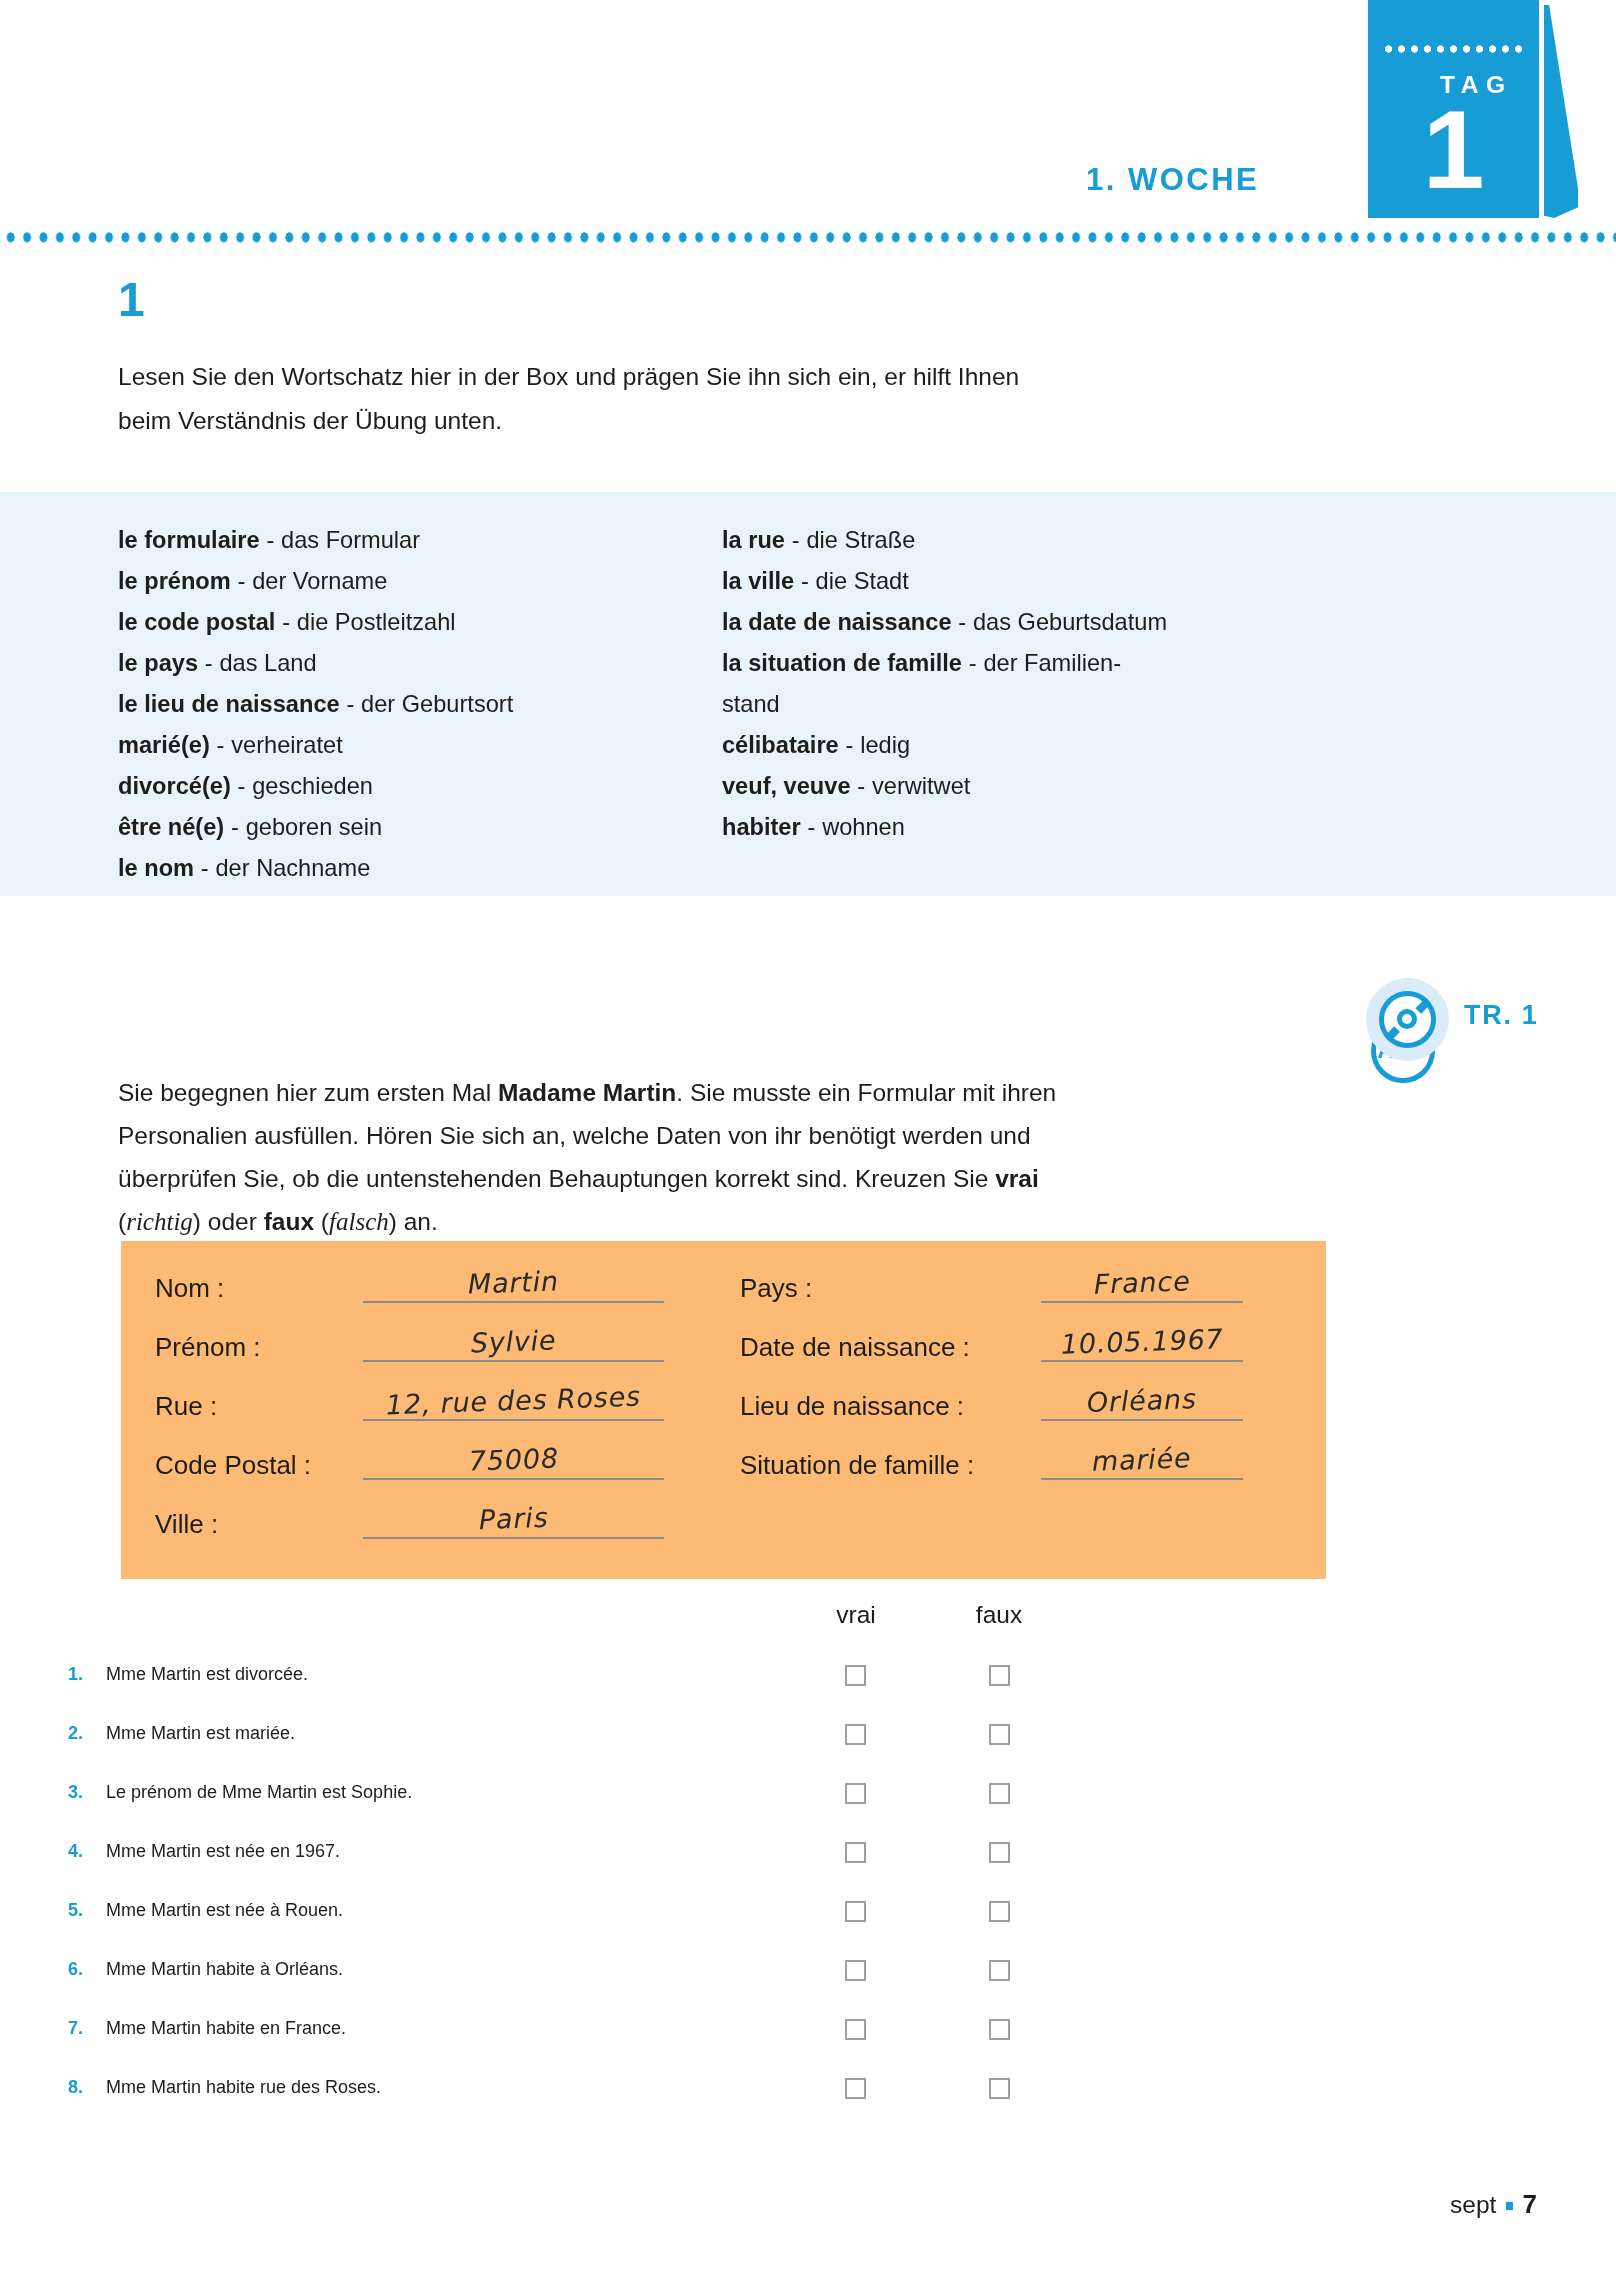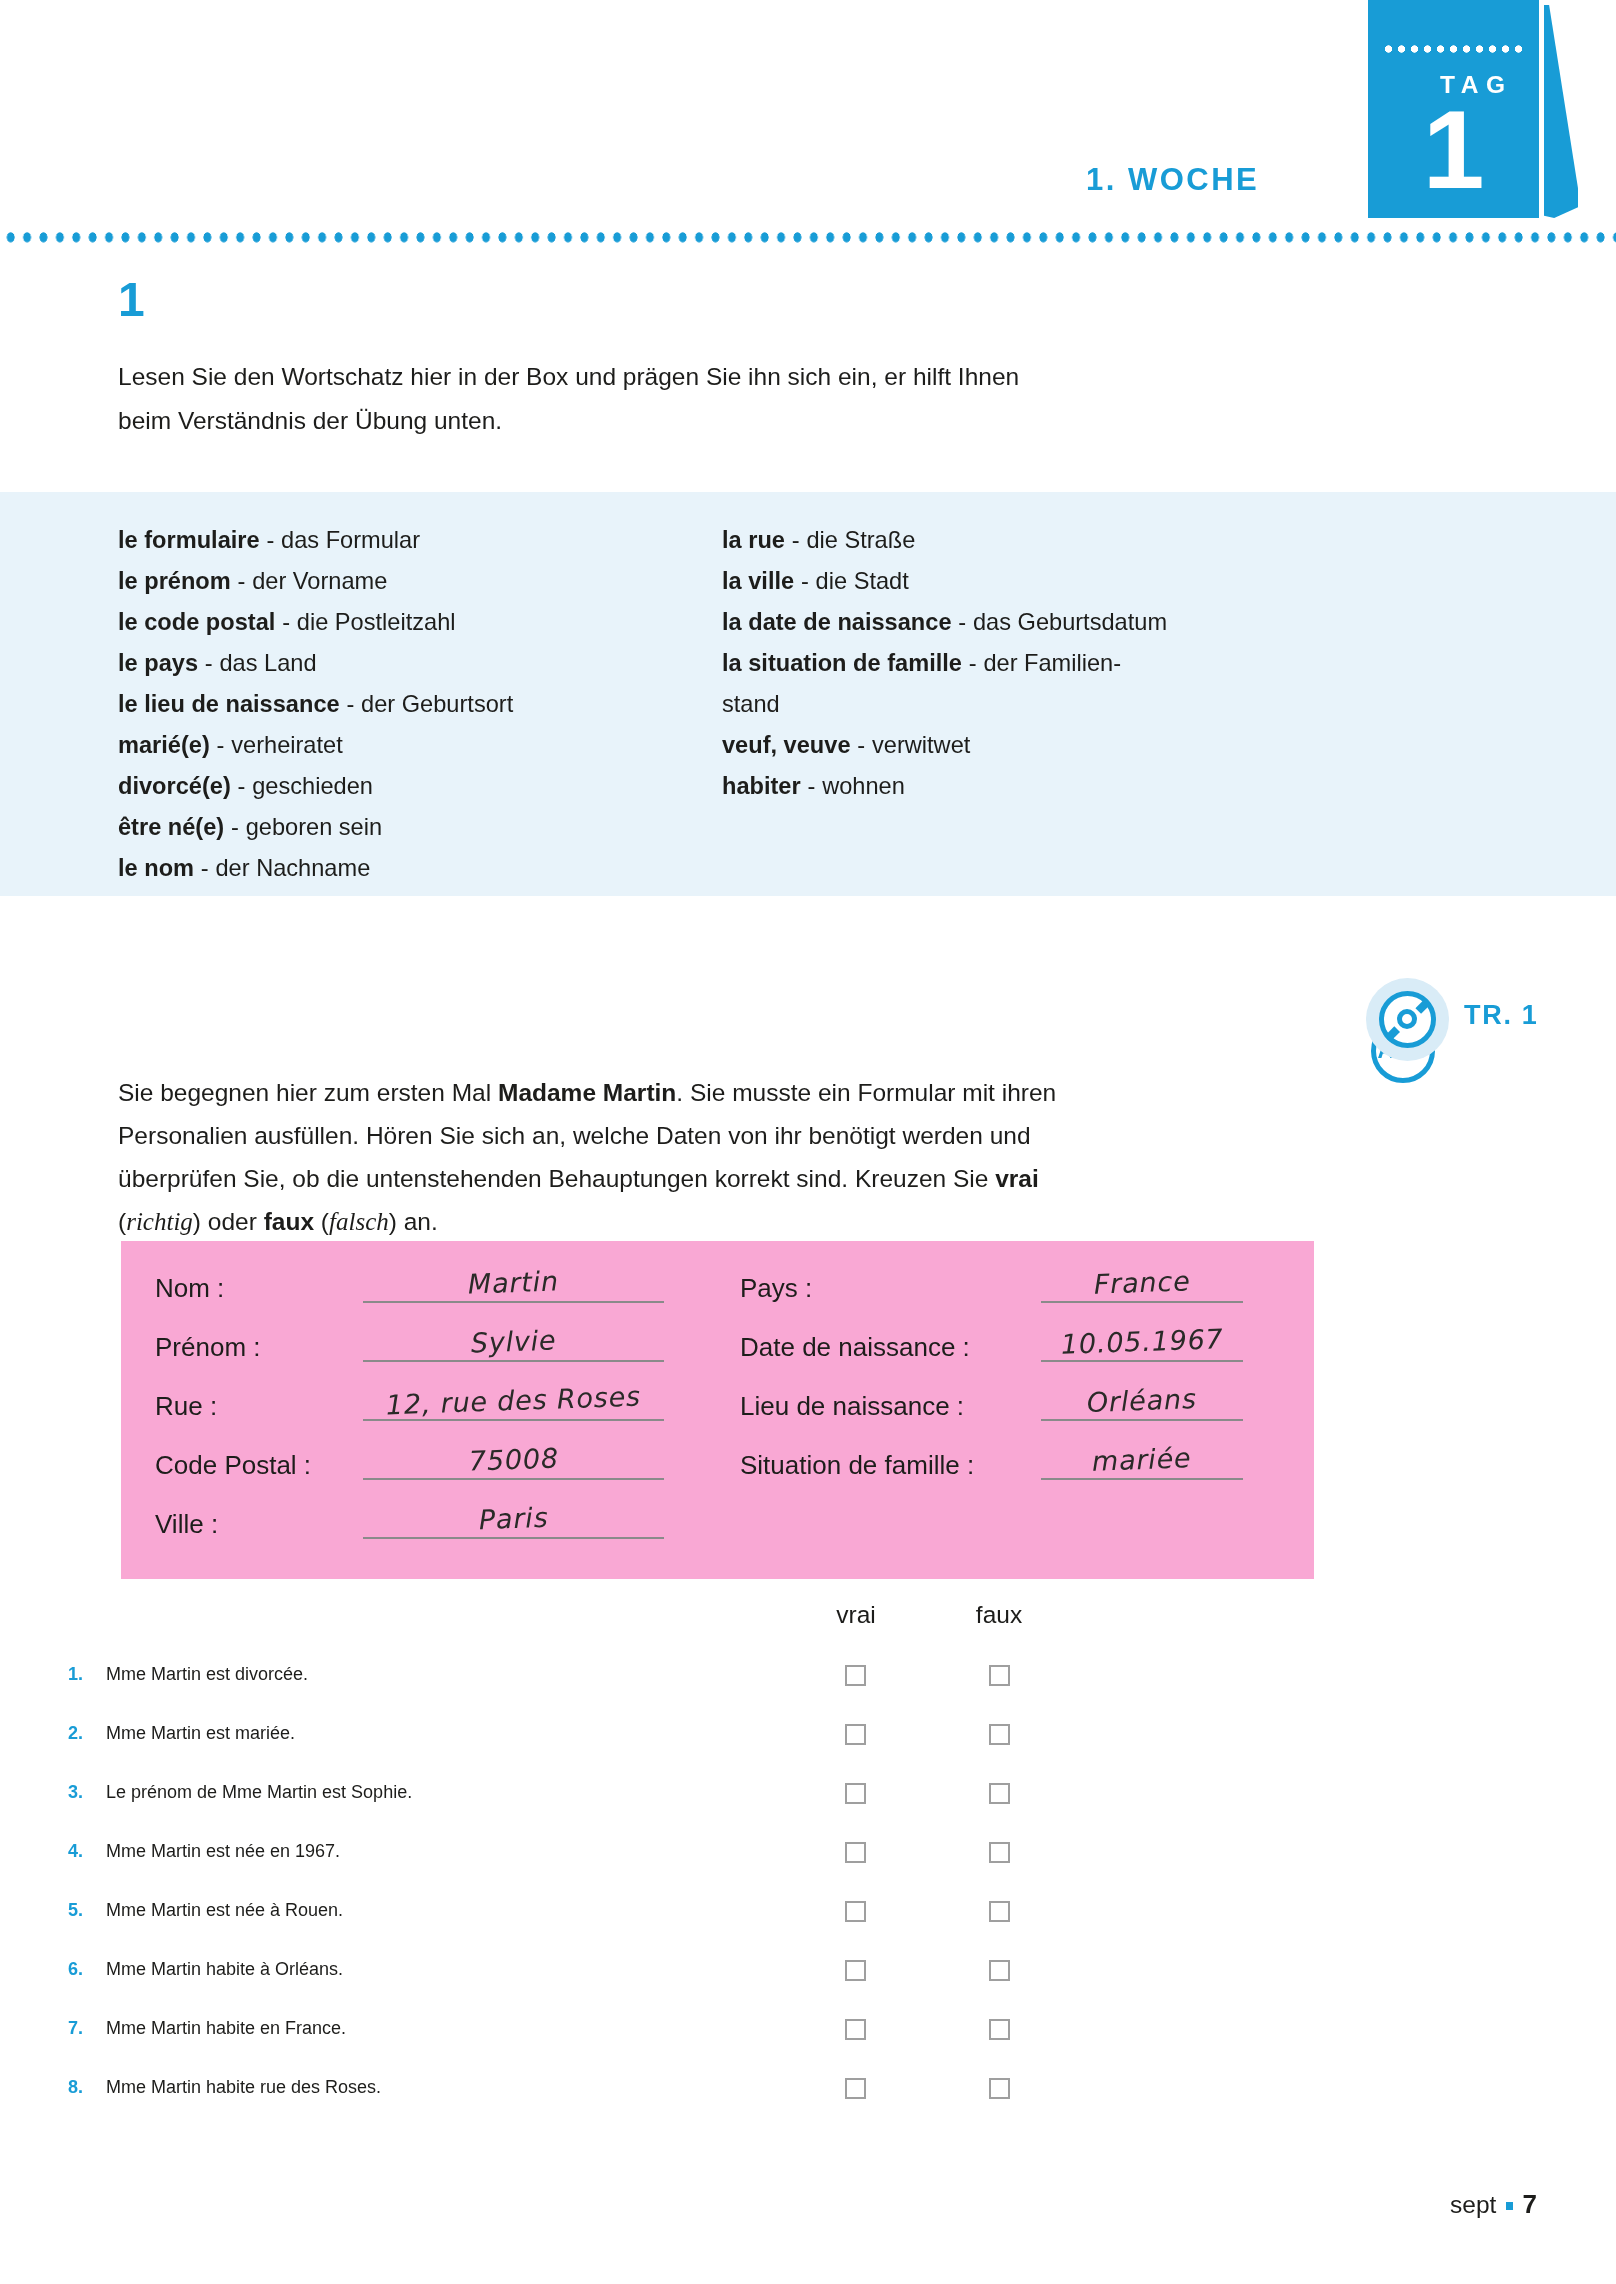--- a/index.html
+++ b/index.html
@@ -52,21 +52,21 @@
                border:5.9px solid #189cd6;box-sizing:border-box;background:#fff;}
   .audio .hole{position:absolute;left:31px;top:31px;width:20px;height:20px;border-radius:50%;
                border:5.9px solid #189cd6;box-sizing:border-box;background:#fff;}
   .audio .notch{position:absolute;width:14.4px;height:7.6px;background:#189cd6;transform:rotate(-45deg);}
   .audio .notch.ne{left:50px;top:23.6px;}
   .audio .notch.sw{left:18.6px;top:52px;}
   .tr-label{position:absolute;left:1464px;top:1000px;font-size:27px;font-weight:700;
             letter-spacing:1.7px;color:#189cd6;}
 
   
-  .form{position:absolute;left:121px;top:1241px;width:1193px;height:338px;background:#f9a8d4;}
+  .form{position:absolute;left:121px;top:1241px;width:1193px;height:338px;background:#fdba74;padding-left:12px;}
   .fcol{position:absolute;top:3.4px;}
   .fcol-left{left:0;}
   .fcol-right{left:619px;}
   .frow{display:flex;align-items:flex-end;height:59px;}
   .flabel{font-size:26px;line-height:1.15;}
   .fcol-left .flabel{width:242px;padding-left:34px;box-sizing:border-box;}
   .fcol-right .flabel{width:301px;}
   .fline{display:block;border-bottom:2.1px solid #8a8a8a;text-align:center;}
   .fcol-left .fline{width:301px;}
   .fcol-right .fline{width:202px;}
@@ -124,20 +124,21 @@
         <div class="ventry"><span class="fr">être né(e)</span><span class="sep">-</span><span class="de">geboren sein</span></div>
         <div class="ventry"><span class="fr">le nom</span><span class="sep">-</span><span class="de">der Nachname</span></div>
       </div>
     <div class="vcol vcol-right">
 
     <div class="ventry"><span class="fr">la rue</span><span class="sep">-</span><span class="de">die Straße</span></div>
         <div class="ventry"><span class="fr">la ville</span><span class="sep">-</span><span class="de">die Stadt</span></div>
         <div class="ventry"><span class="fr">la date de naissance</span><span class="sep">-</span><span class="de">das Geburtsdatum</span></div>
         <div class="ventry"><span class="fr">la situation de famille</span><span class="sep">-</span><span class="de">der Familien-
 stand</span></div>
+        <div class="ventry"><span class="fr">célibataire</span><span class="sep">-</span><span class="de">ledig</span></div>
         <div class="ventry"><span class="fr">veuf, veuve</span><span class="sep">-</span><span class="de">verwitwet</span></div>
         <div class="ventry"><span class="fr">habiter</span><span class="sep">-</span><span class="de">wohnen</span></div>
       </div>
     <div class="abc-halo">
       <div class="abc">ABC</div>
     </div>
   </div>
 
   <div class="instr">
     

